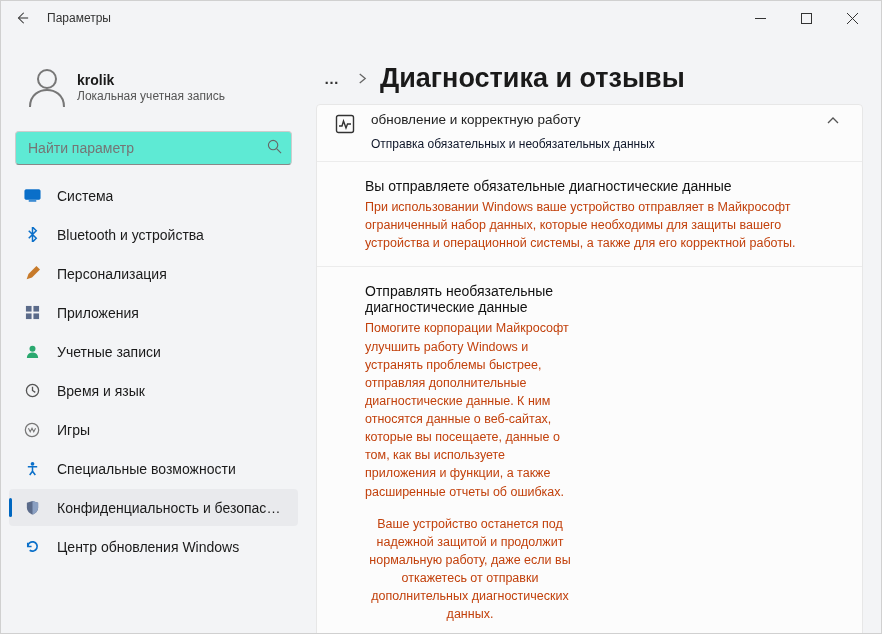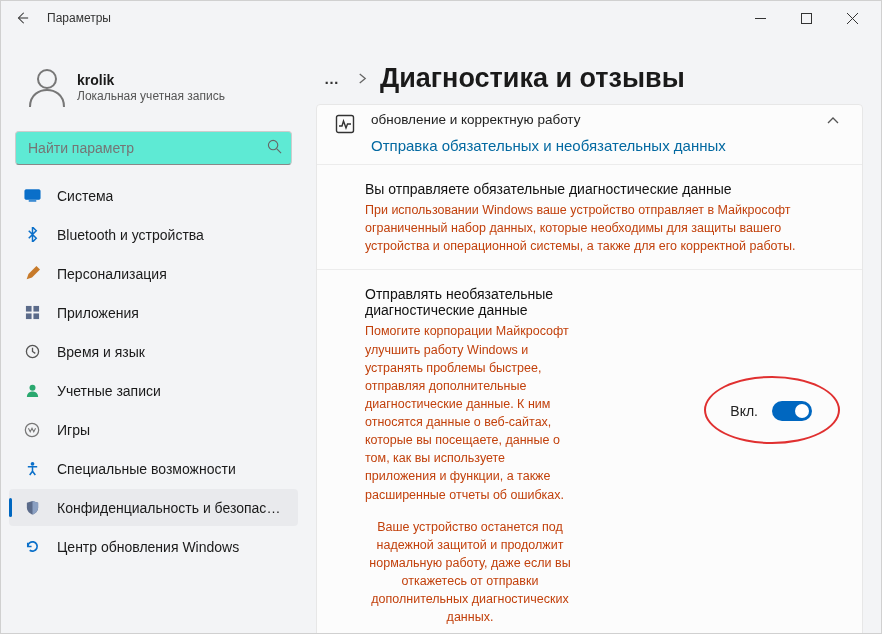--- a/index.html
+++ b/index.html
@@ -162,21 +162,21 @@
     gap: 16px;
   }
   .card-top .lead-icon {
     width: 20px; height: 20px;
     margin-top: 2px;
     color: #333;
     flex: 0 0 20px;
   }
   .card-top-text { flex: 1; }
   .card-top-line1 { font-size: 13.5px; color: #222; }
-  .card-top-line2 { font-size: 15px; color: #0369a1; margin-top: 10px; }
+  .card-top-line2 { font-size: 12px; color: #0f172a; margin-top: 10px; }
   .expander {
     color: #555;
     margin-top: 2px;
     flex: 0 0 18px;
   }
   .divider {
     border-top: 1px solid #ececec;
   }
   .section {
     padding: 16px 18px 14px 48px;
@@ -315,34 +315,34 @@
                 <rect x="9" y="1" width="6" height="6" fill="#5b6b8a"></rect>
                 <rect x="1" y="9" width="6" height="6" fill="#5b6b8a"></rect>
                 <rect x="9" y="9" width="6" height="6" fill="#5b6b8a"></rect>
               </svg>
           </span>
           <span class="nav-label">Приложения</span>
         </div>
         <div class="nav-item">
           <span class="nav-icon">
             <svg width="15" height="15" viewBox="0 0 16 16">
+                <circle cx="8" cy="5" r="3.2" fill="#2aa86f"></circle>
+                <path d="M2 15 C2 10 6 9 8 9 C10 9 14 10 14 15 Z" fill="#2aa86f"></path>
+              </svg>
+          </span>
+          <span class="nav-label">Учетные записи</span>
+        </div>
+        <div class="nav-item">
+          <span class="nav-icon">
+            <svg width="15" height="15" viewBox="0 0 16 16">
                 <circle cx="8" cy="8" r="6.5" fill="none" stroke="#555" stroke-width="1.4"></circle>
                 <path d="M8 4 L8 8 L11 10" fill="none" stroke="#555" stroke-width="1.4"></path>
               </svg>
           </span>
           <span class="nav-label">Время и язык</span>
-        </div>
-        <div class="nav-item">
-          <span class="nav-icon">
-            <svg width="15" height="15" viewBox="0 0 16 16">
-                <circle cx="8" cy="5" r="3.2" fill="#2aa86f"></circle>
-                <path d="M2 15 C2 10 6 9 8 9 C10 9 14 10 14 15 Z" fill="#2aa86f"></path>
-              </svg>
-          </span>
-          <span class="nav-label">Учетные записи</span>
         </div>
         <div class="nav-item">
           <span class="nav-icon">
             <svg width="16" height="16" viewBox="0 0 18 18">
                 <circle cx="9" cy="9" r="7.5" fill="none" stroke="#777" stroke-width="1.4"></circle>
                 <path d="M5 7 L7 11 L9 7 L11 11 L13 7" fill="none" stroke="#777" stroke-width="1.2"></path>
               </svg>
           </span>
           <span class="nav-label">Игры</span>
         </div>
@@ -415,27 +415,20 @@
           </div>
 
           <div class="divider"></div>
 
           <div class="section section-flex">
             <div class="left">
               <div class="sec-title">Отправлять необязательные диагностические данные</div>
               <div class="sec-desc">Помогите корпорации Майкрософт улучшить работу Windows и устранять проблемы быстрее, отправляя дополнительные диагностические данные. К ним относятся данные о веб-сайтах, которые вы посещаете, данные о том, как вы используете приложения и функции, а также расширенные отчеты об ошибках.</div>
               <div class="sec-desc para2">Ваше устройство останется под надежной защитой и продолжит нормальную работу, даже если вы откажетесь от отправки дополнительных диагностических данных.</div>
             </div>
-            <div class="right">
-              <div class="red-oval"></div>
-              <div class="toggle-area">
-                <span class="toggle-label">Вкл.</span>
-                <div class="toggle"></div>
-              </div>
-            </div>
           </div>
         </div>
       </div>
     </div>
 
   </div>
 
 </div>
 
 </body></html>

